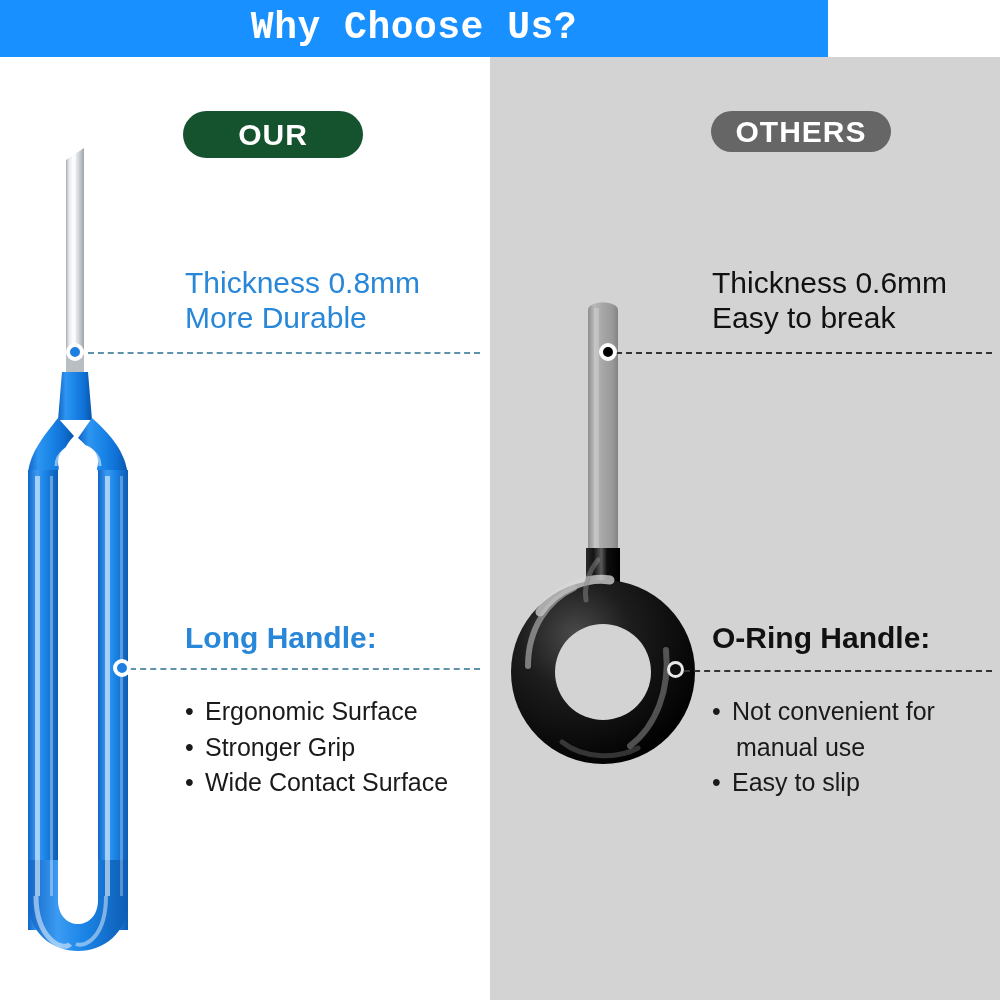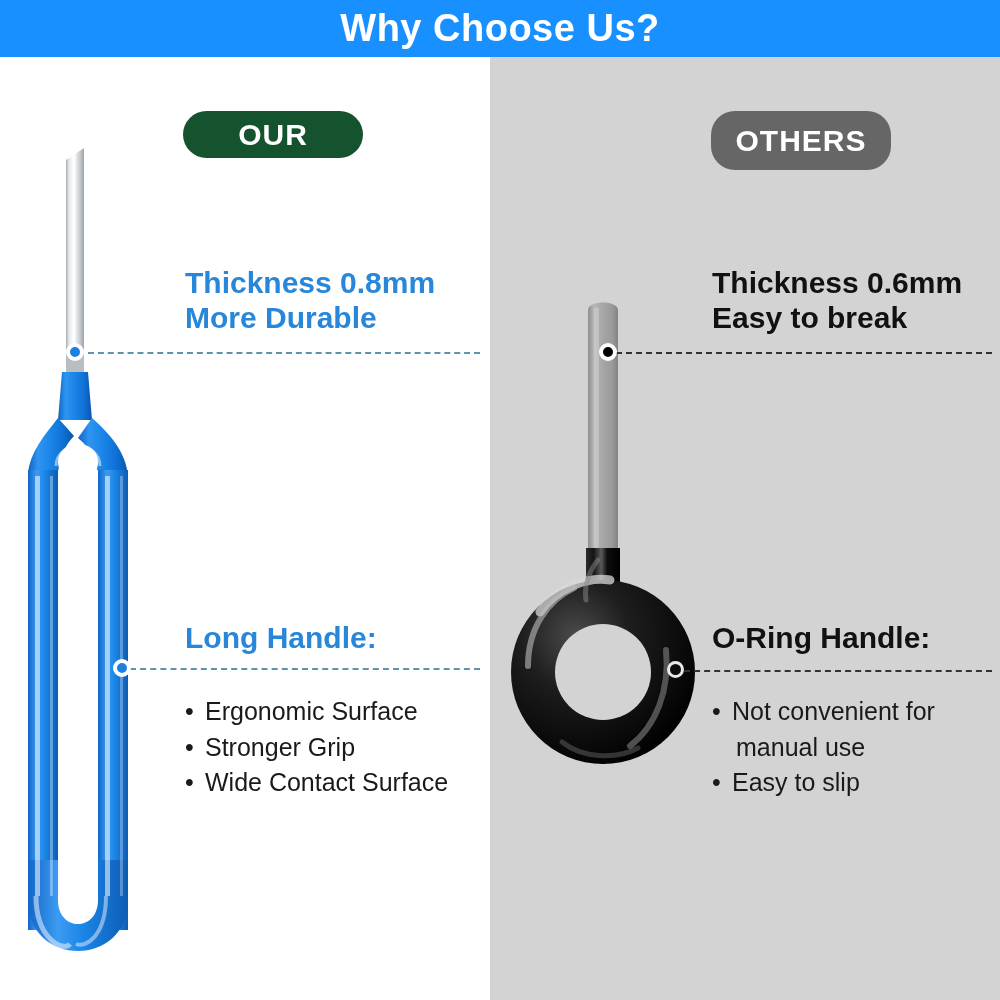--- a/index.html
+++ b/index.html
@@ -13,25 +13,26 @@
     height: 1000px;
     overflow: hidden;
     font-family: "Liberation Sans", sans-serif;
     background: #ffffff;
   }
 
   
   .header {
     position: absolute;
     left: 0; top: 0;
-    width: 1000px; height: 57px;
+    width: 828px; height: 57px;
     background: #1890ff;
     display: flex;
     align-items: center;
     justify-content: center;
+    font-family: Liberation Mono, monospace;
   }
   .header-title {
     color: #ffffff;
     font-size: 38px;
     font-weight: bold;
     letter-spacing: 0.5px;
     line-height: 1;
     margin-top: -2px;
   }
 
@@ -56,32 +57,32 @@
     font-size: 30px;
     letter-spacing: 1px;
   }
   .badge-our {
     left: 183px; top: 111px;
     width: 180px; height: 47px;
     background: #14532d;
   }
   .badge-others {
     left: 711px; top: 111px;
-    width: 180px; height: 59px;
+    width: 180px; height: 41px;
     background: #666666;
   }
 
   
   .callout {
     position: absolute;
     line-height: 1.18;
   }
   .callout-title {
     font-size: 30px;
-    font-weight: bold;
+    font-weight: normal;
     white-space: pre-line;
   }
   .blue-text  { color: #2887d8; }
   .dark-text  { color: #111111; }
 
   .sub-head {
     font-size: 30px;
     font-weight: bold;
   }
 

